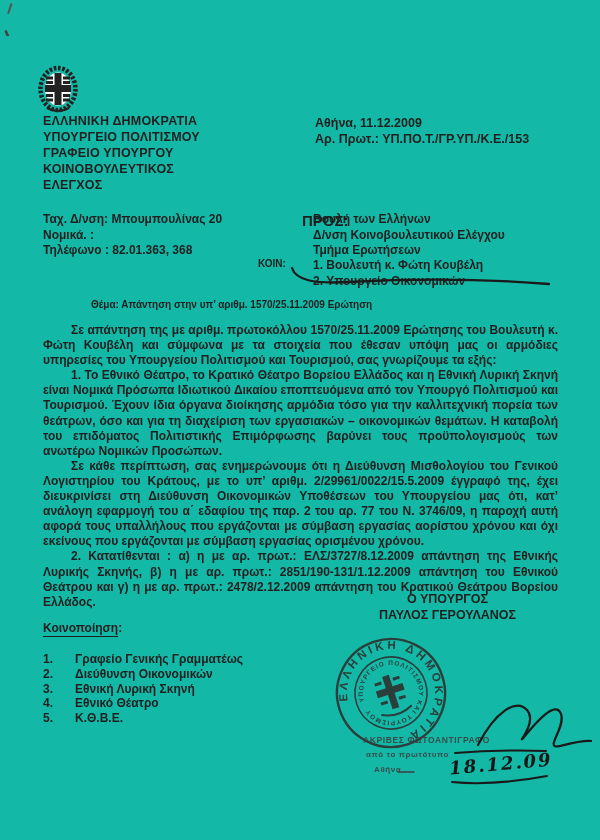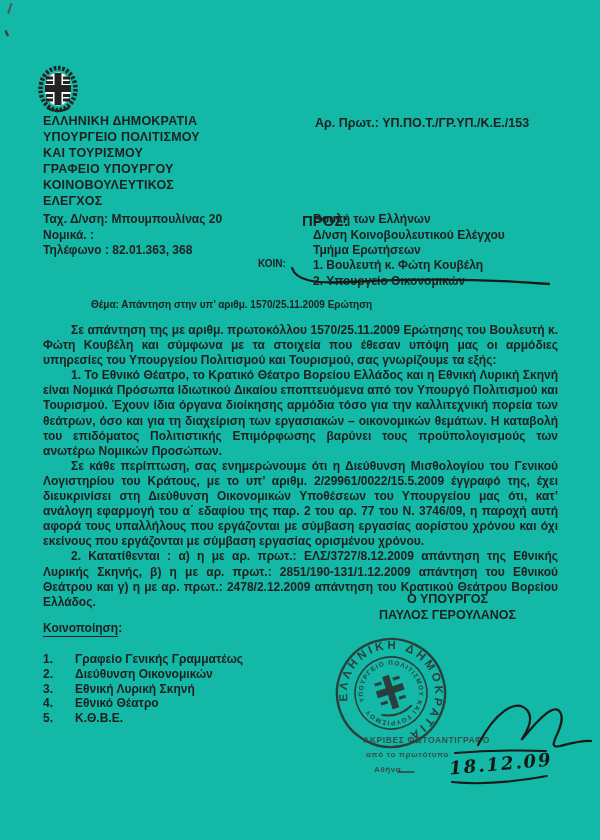--- a/index.html
+++ b/index.html
@@ -59,27 +59,27 @@
       <rect x="26" y="30" width="7" height="3" fill="#222"></rect>
       <rect x="9" y="34.5" width="7" height="3" fill="#222"></rect>
       <rect x="26" y="34.5" width="7" height="3" fill="#222"></rect>
       <path d="M 10 44 Q 21 50 32 44" fill="none" stroke="#222" stroke-width="2.5"></path>
     </svg>
   </div>
 
   <div class="abs hdr-left">
     <div>ΕΛΛΗΝΙΚΗ ΔΗΜΟΚΡΑΤΙΑ</div>
     <div>ΥΠΟΥΡΓΕΙΟ ΠΟΛΙΤΙΣΜΟΥ</div>
-    <div>ΚΑΙ ΤΟΥΡΙΣΜΟΥ</div>
     <div>ΓΡΑΦΕΙΟ ΥΠΟΥΡΓΟΥ</div>
     <div>ΚΟΙΝΟΒΟΥΛΕΥΤΙΚΟΣ</div>
     <div>ΕΛΕΓΧΟΣ</div>
   </div>
 
   <div class="abs hdr-right">
+    <div>Αθήνα, 11.12.2009</div>
     <div>Αρ. Πρωτ.: ΥΠ.ΠΟ.Τ./ΓΡ.ΥΠ./Κ.Ε./153</div>
   </div>
 
   <div class="abs contact">
     <div>Ταχ. Δ/νση: Μπουμπουλίνας 20</div>
     <div>Νομικά.   :</div>
     <div>Τηλέφωνο : 82.01.363, 368</div>
   </div>
 
   <div class="abs to-label">ΠΡΟΣ:</div>

